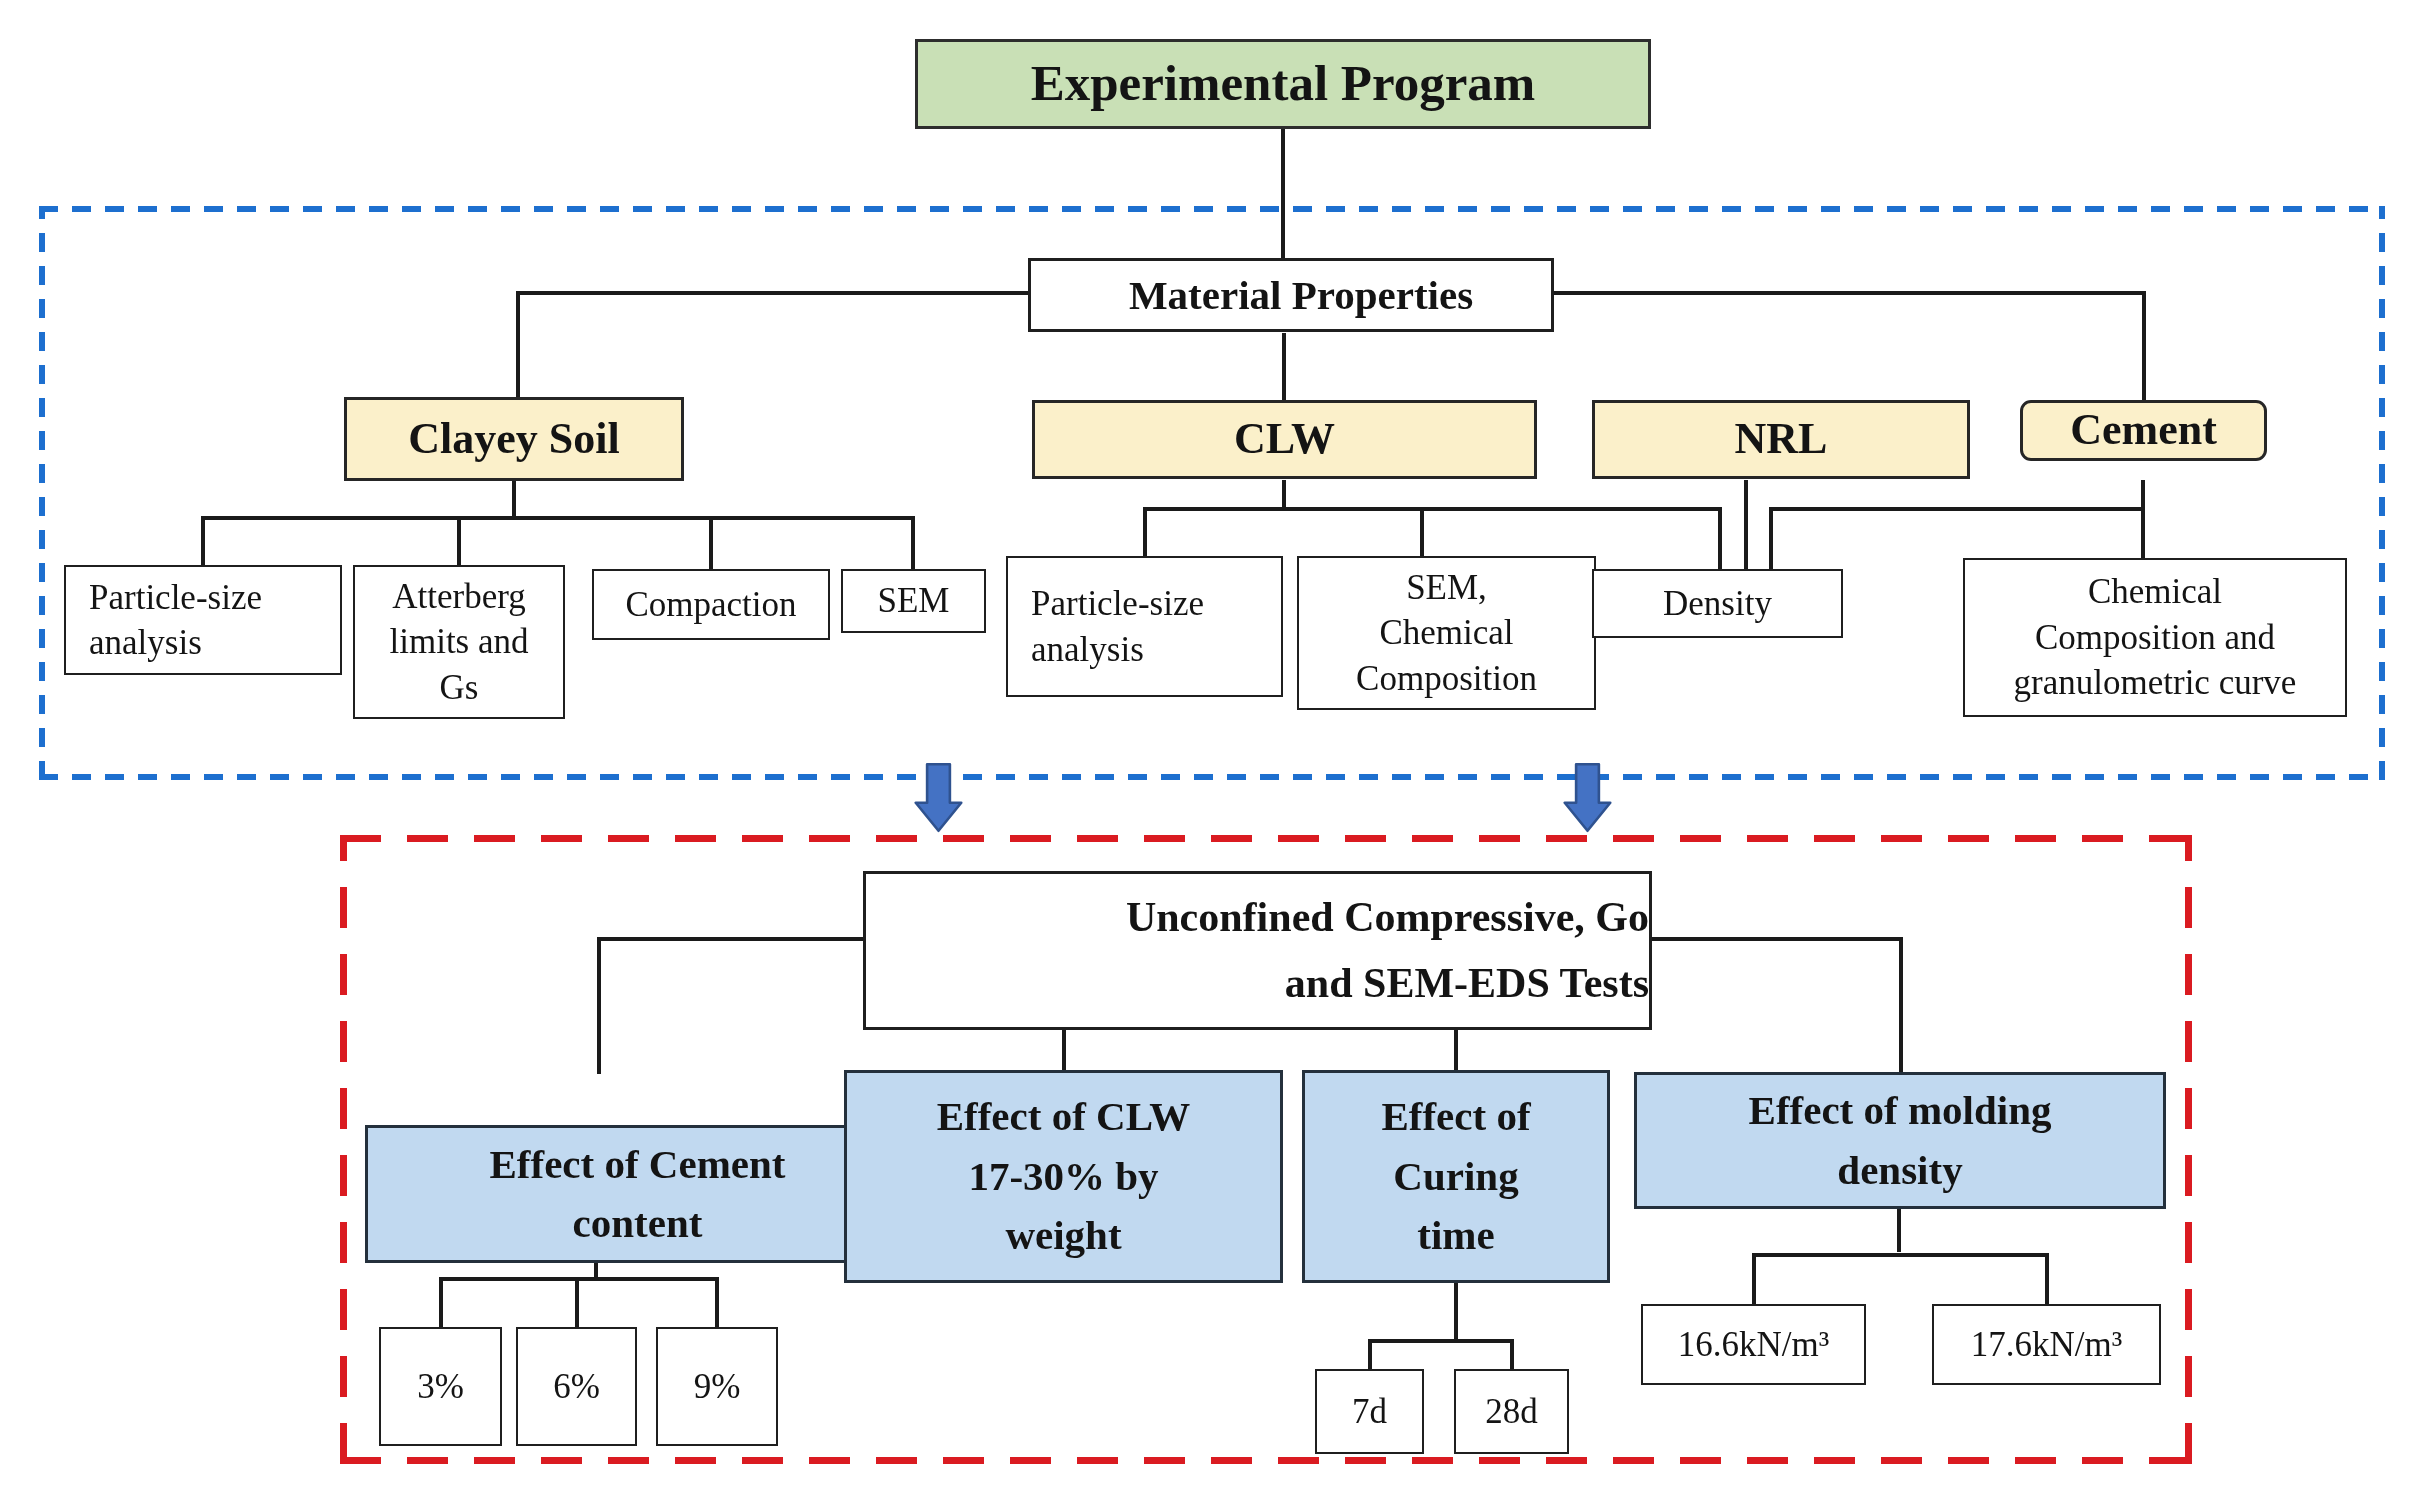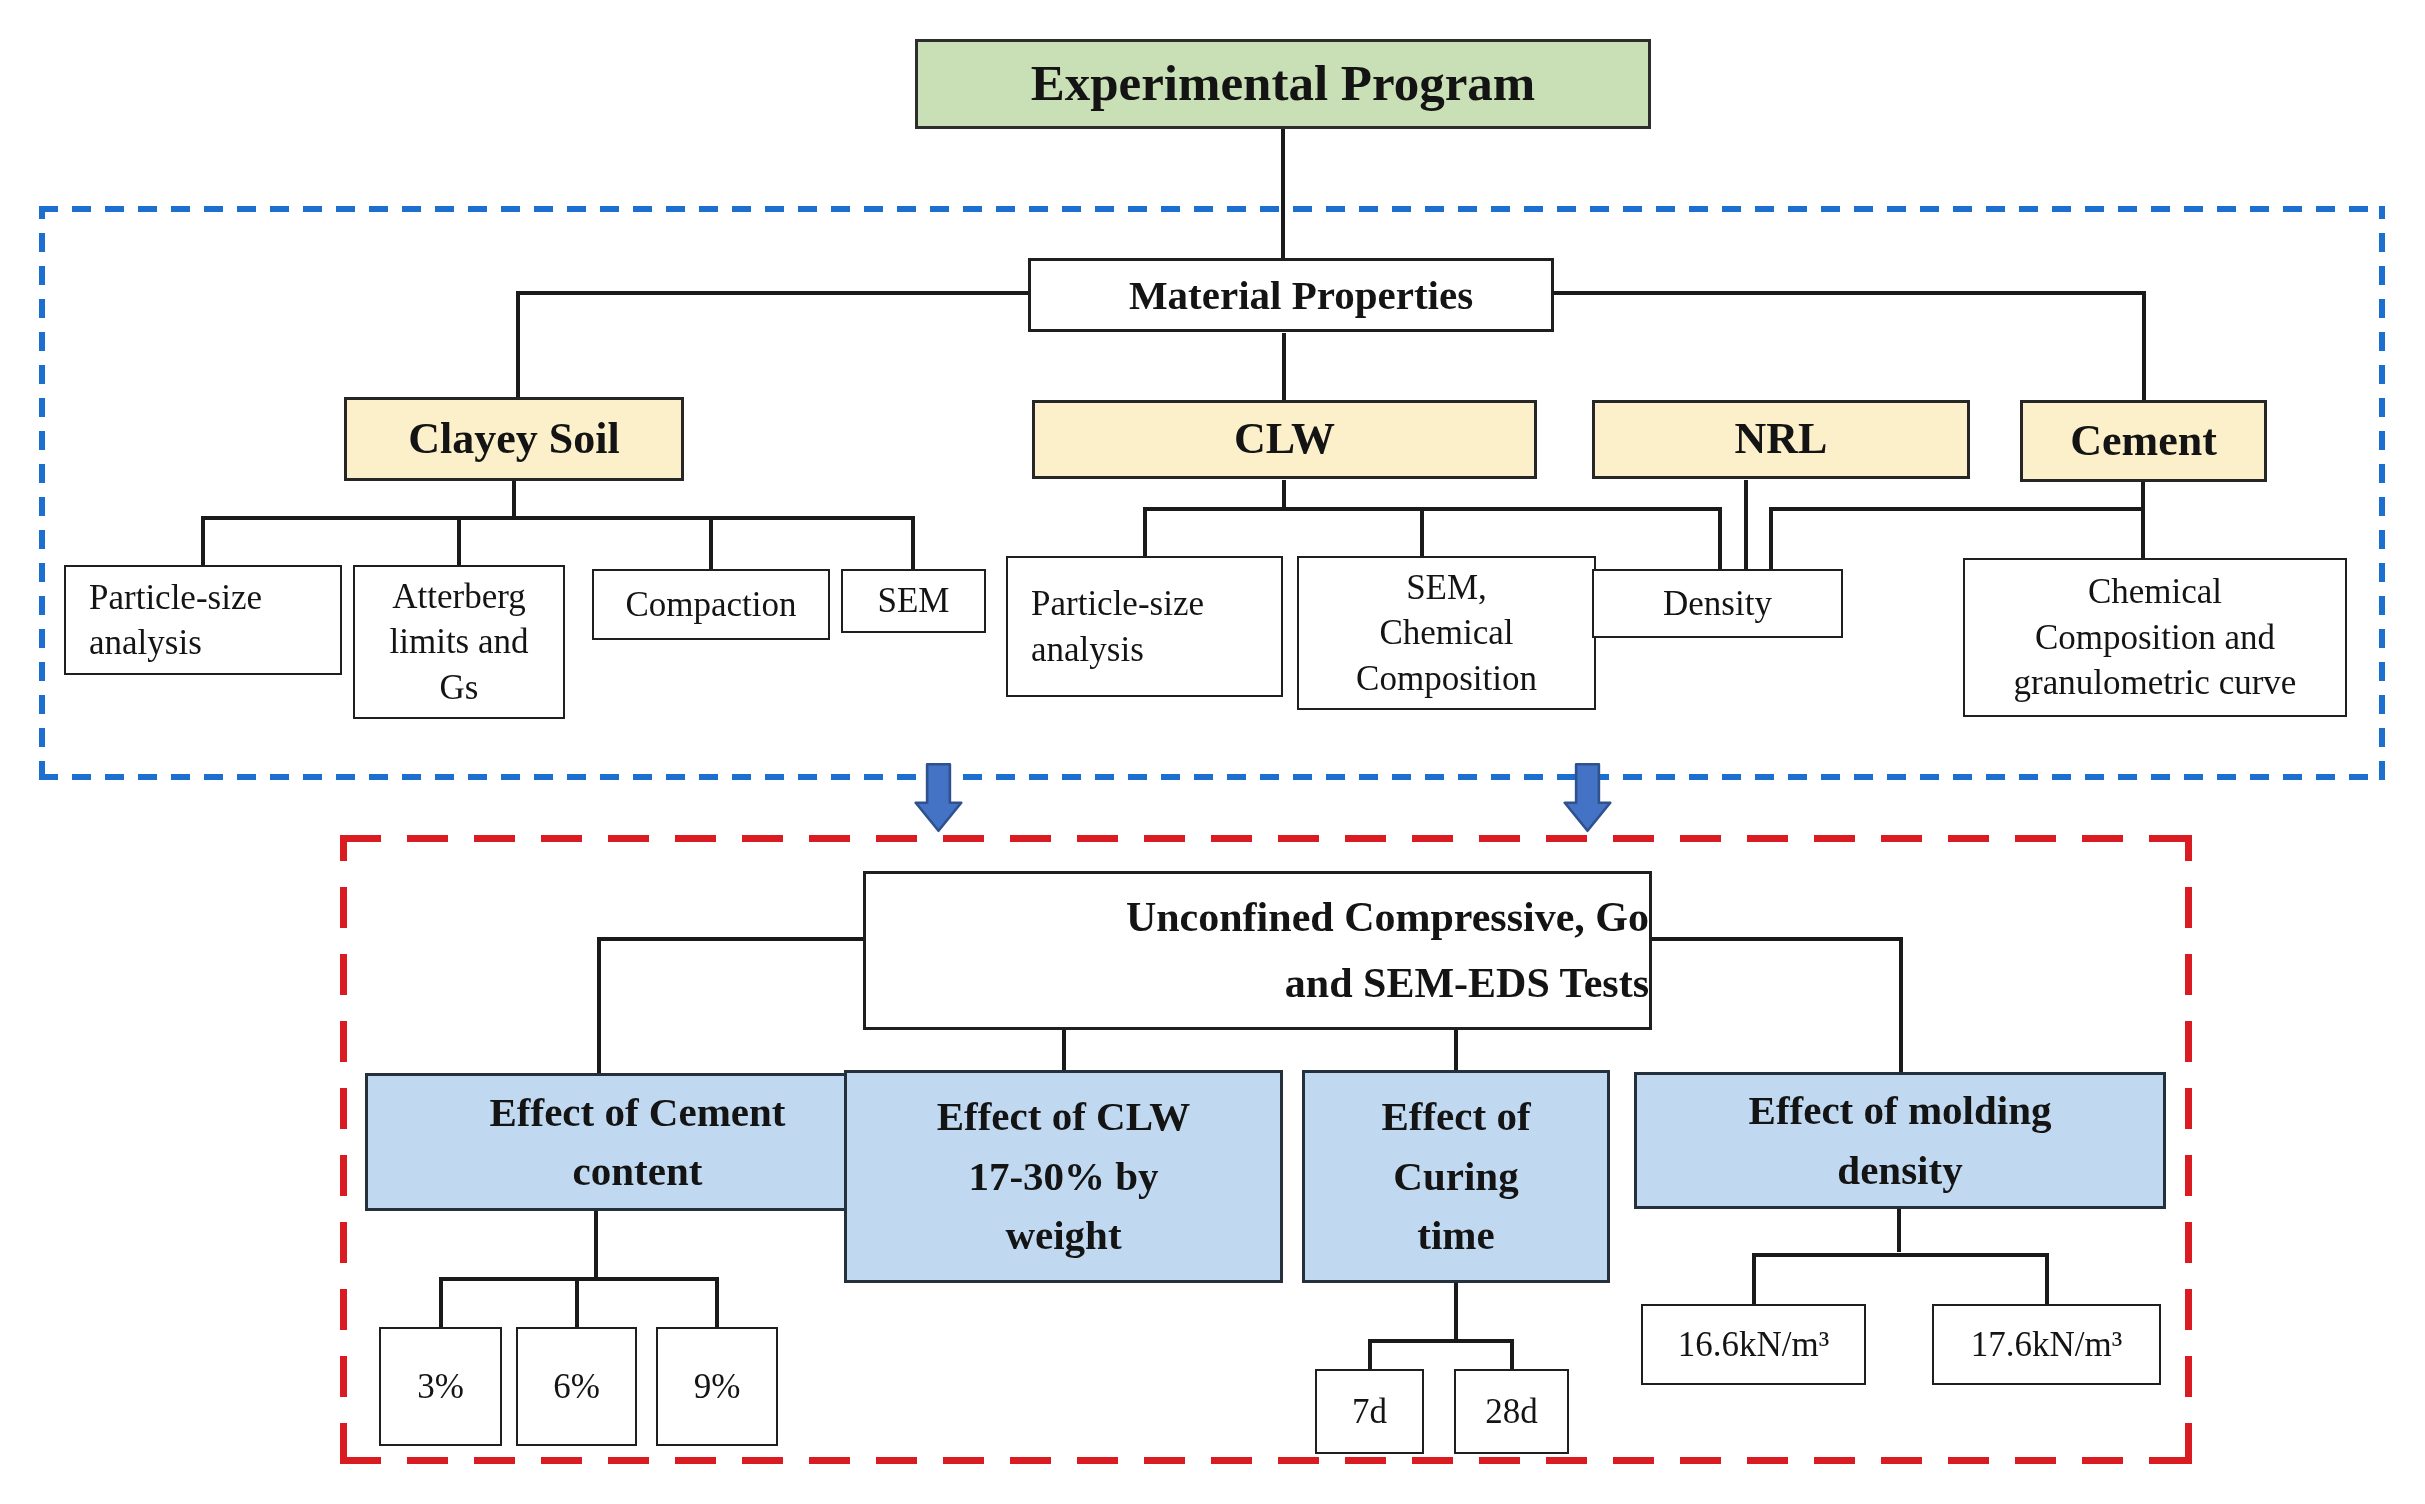--- a/index.html
+++ b/index.html
@@ -126,21 +126,21 @@
 
   <div class="box cat" style="left:344px;top:397px;width:340px;height:84px;">
     <span class="lbl">Clayey Soil</span>
   </div>
   <div class="box cat" style="left:1032px;top:400px;width:505px;height:79px;">
     <span class="lbl">CLW</span>
   </div>
   <div class="box cat" style="left:1592px;top:400px;width:378px;height:79px;">
     <span class="lbl">NRL</span>
   </div>
-  <div class="box cat" style="left:2020px;top:400px;width:247px;height:82px;">
+  <div class="box cat" style="left:2020px;top:400px;width:247px;height:61px;border-radius:11px;">
     <span class="lbl">Cement</span>
   </div>
 
   <div class="box leaf left-text" style="left:64px;top:565px;width:278px;height:110px;">
     <span class="lbl">Particle-size
 analysis</span>
   </div>
   <div class="box leaf" style="left:353px;top:565px;width:212px;height:154px;">
     <span class="lbl">Atterberg
 limits and
@@ -169,21 +169,21 @@
     <span class="lbl">Chemical
 Composition and
 granulometric curve</span>
   </div>
 
   <div class="box uc" style="left:863px;top:871px;width:789px;height:159px;border-width:3.5px;text-align:right;">
     <span class="lbl">Unconfined Compressive, Go
 and SEM-EDS Tests</span>
   </div>
 
-  <div class="box eff" style="left:365px;top:1073px;width:545px;height:138px;">
+  <div class="box eff" style="left:365px;top:1125px;width:545px;height:138px;">
     <span class="lbl">Effect of Cement
 content</span>
   </div>
   <div class="box eff" style="left:844px;top:1070px;width:439px;height:213px;">
     <span class="lbl">Effect of CLW
 17-30% by
 weight</span>
   </div>
   <div class="box eff" style="left:1302px;top:1070px;width:308px;height:213px;">
     <span class="lbl">Effect of

